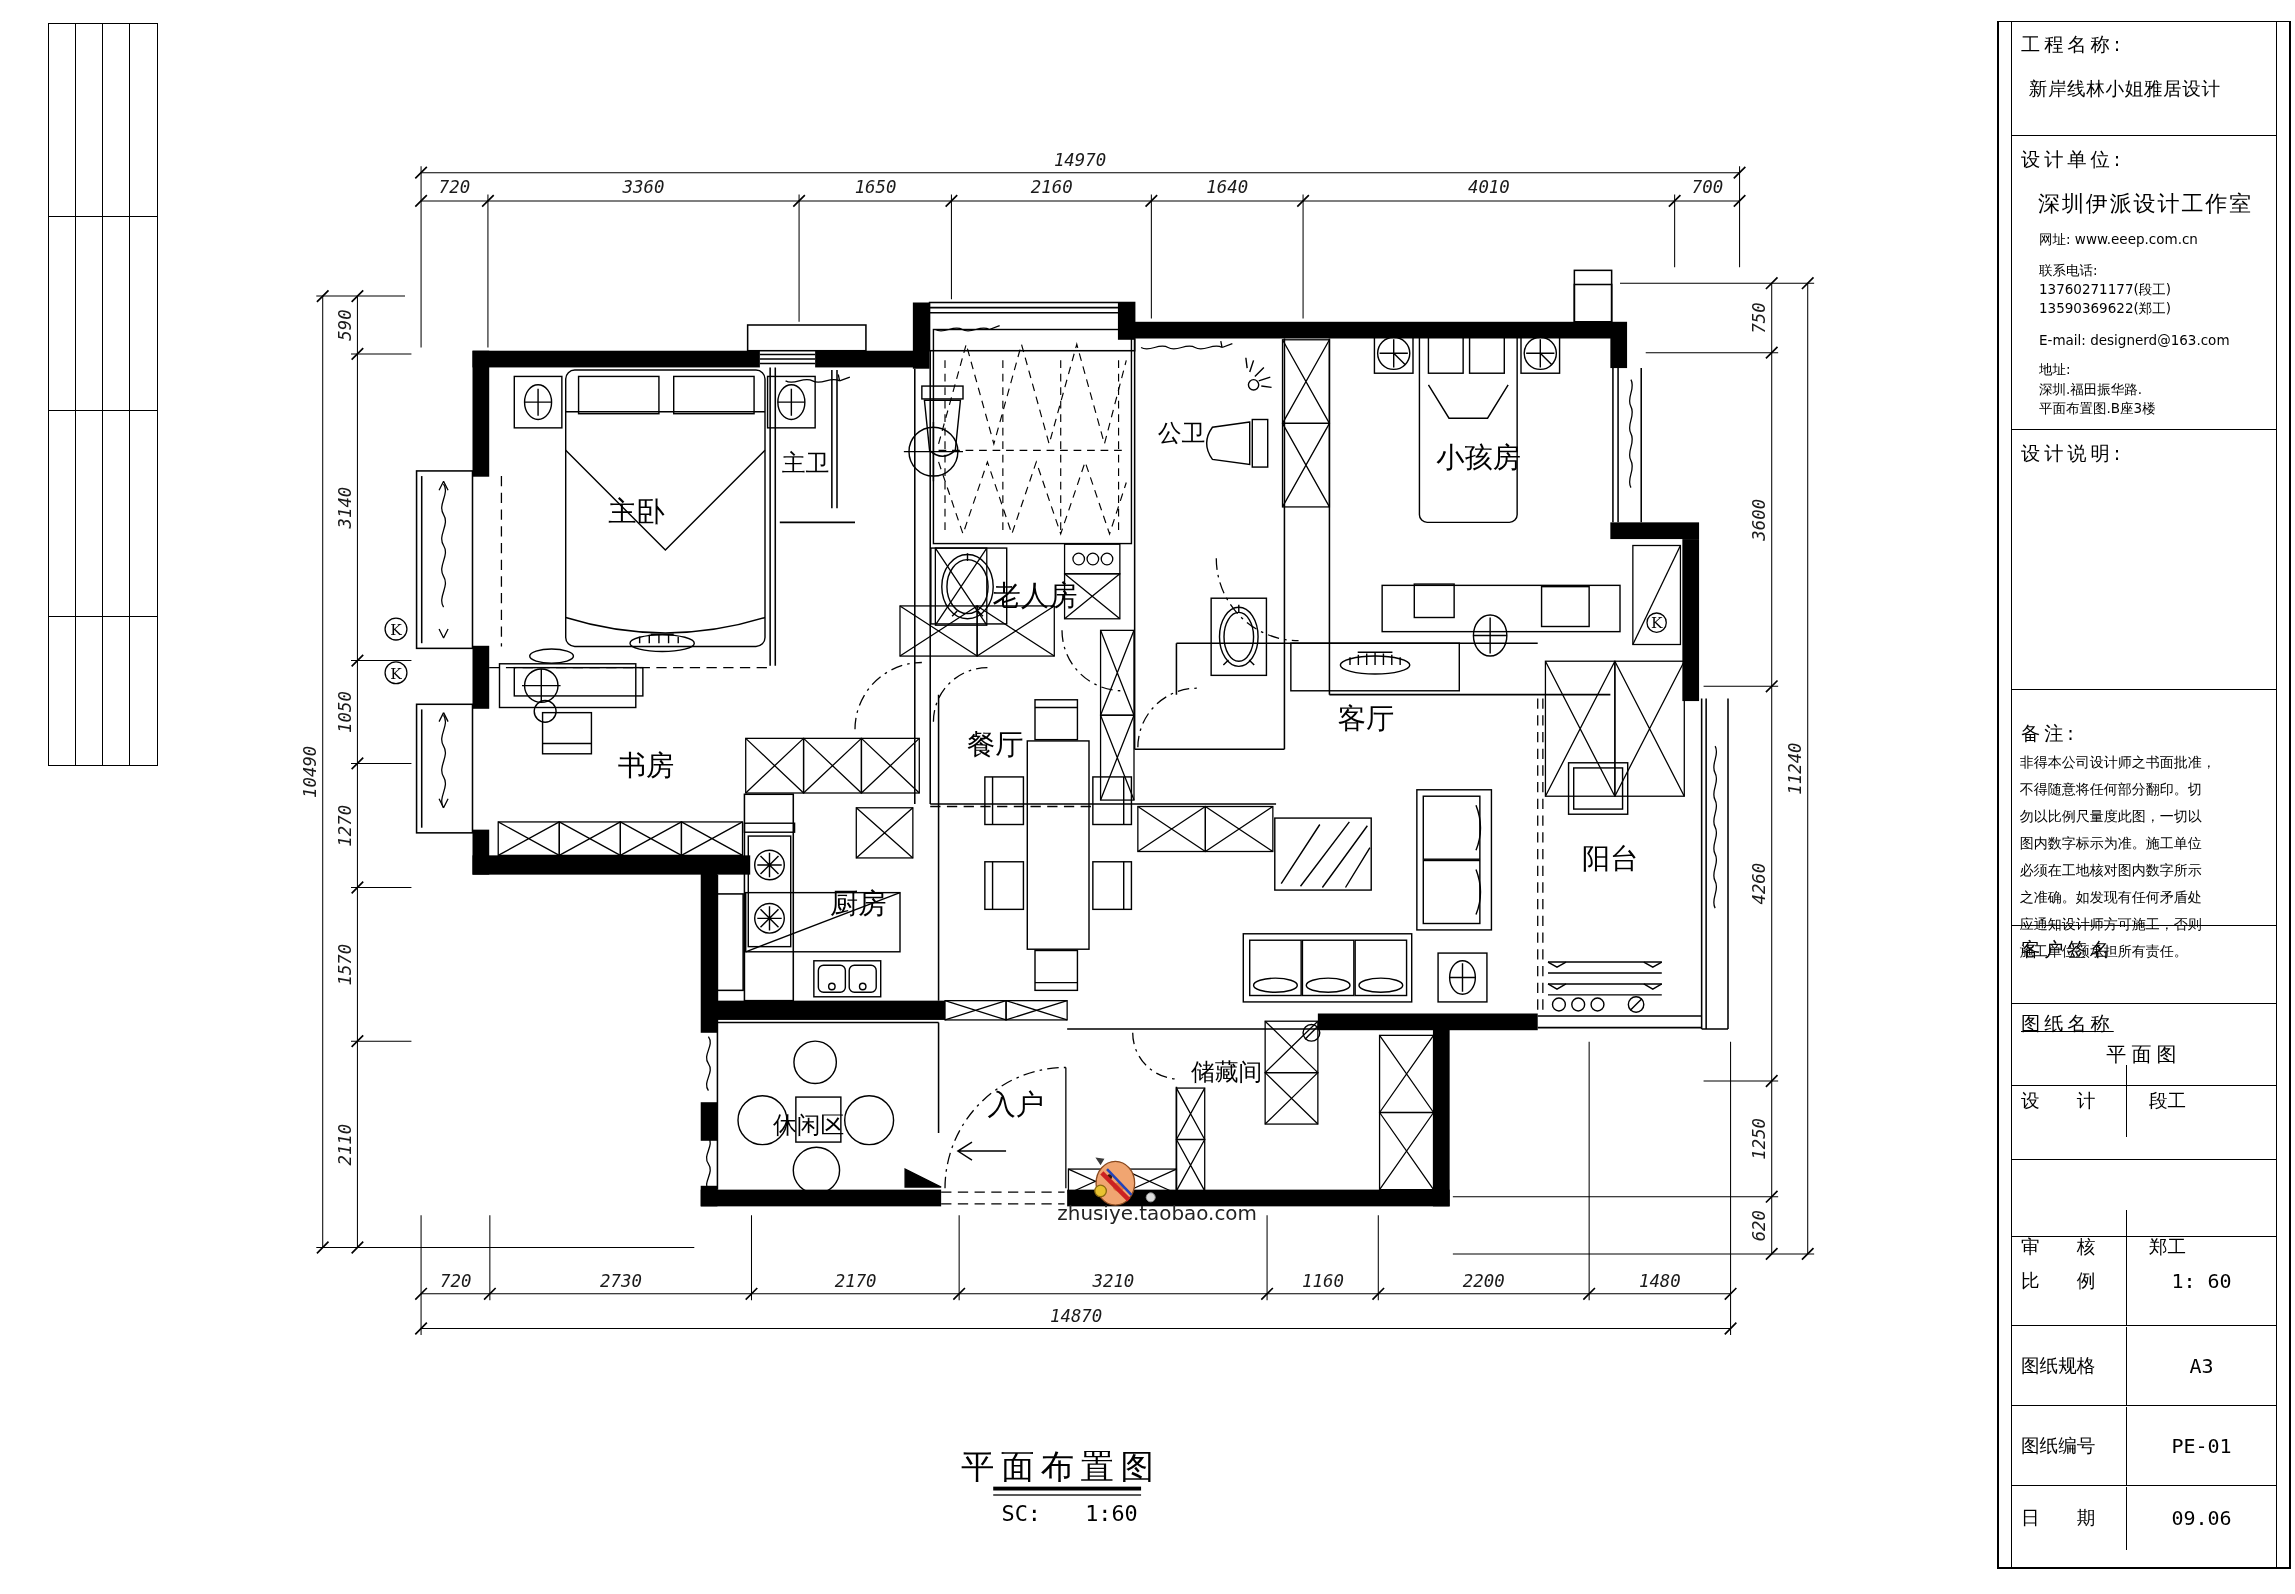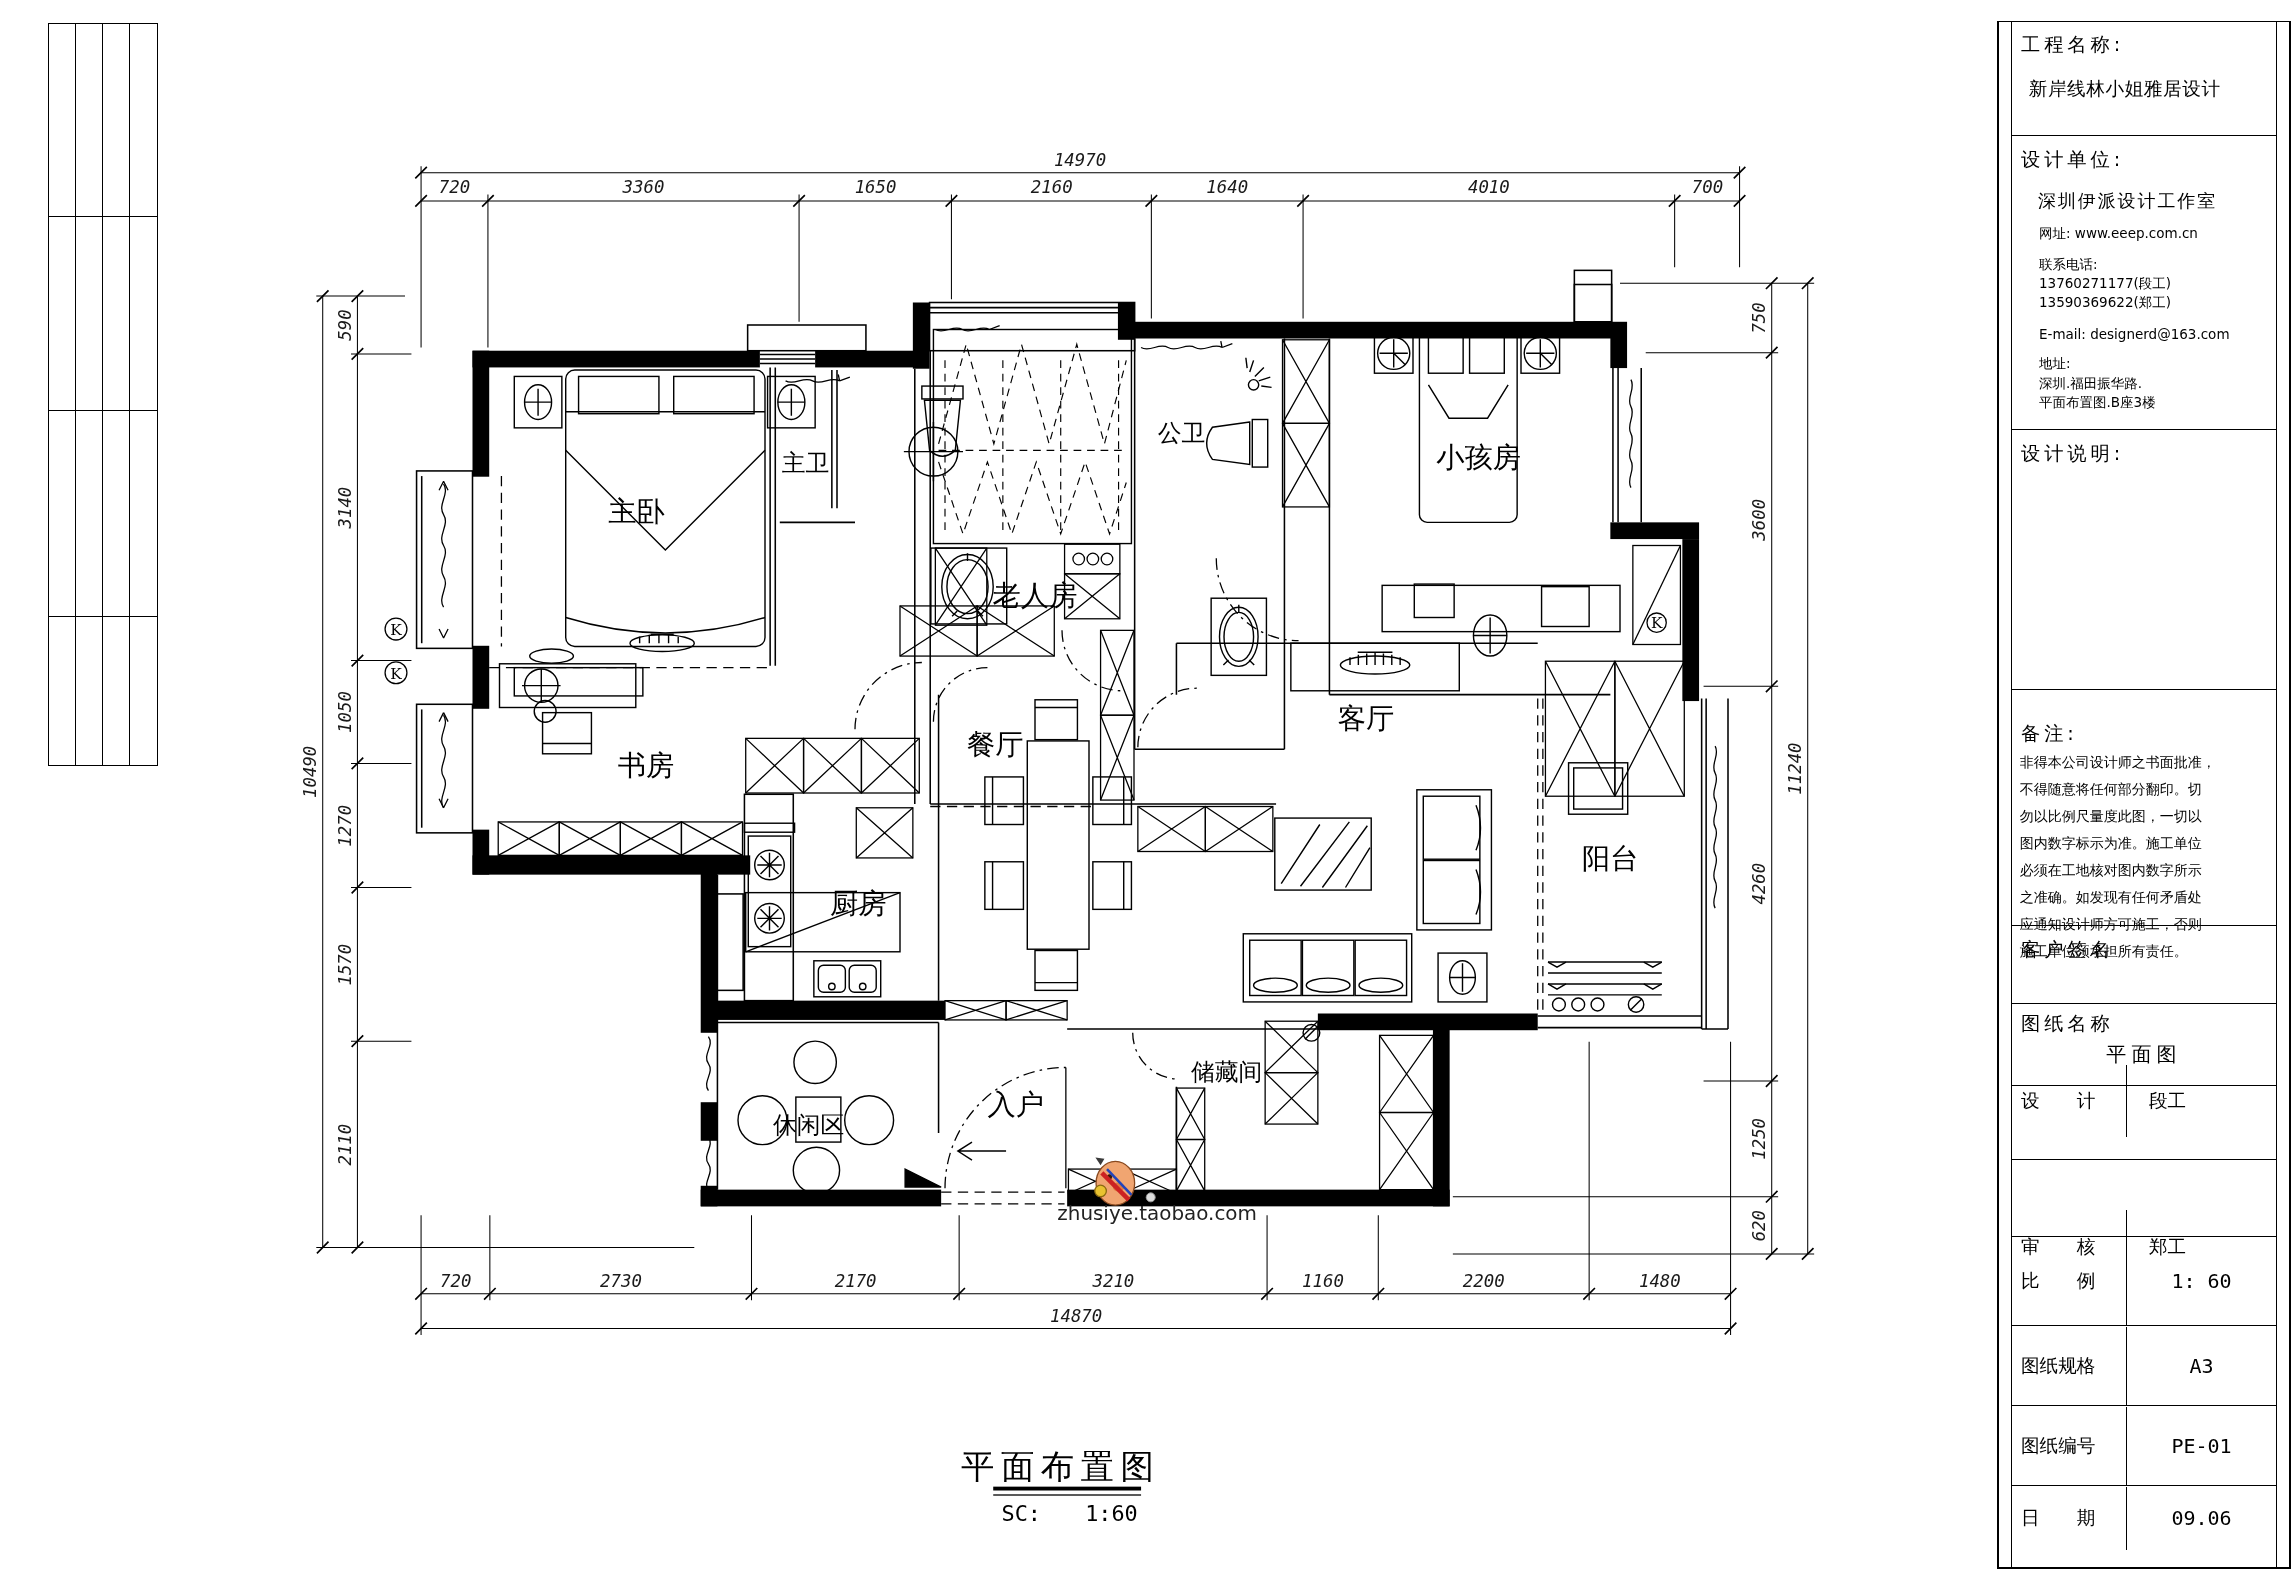--- a/index.html
+++ b/index.html
@@ -22,21 +22,21 @@
   .foldgrid div:nth-child(4n){border-right:none;}
   .foldgrid div:nth-child(n+13){border-bottom:none;}
 
   
   .frameline{position:absolute;background:#000;}
   .tb{position:absolute;left:2011px;top:20.6px;width:266px;height:1548px;border:1.9px solid #000;box-sizing:border-box;}
   .tb-sec{position:absolute;left:0;width:100%;box-sizing:border-box;}
   .sep{position:absolute;left:0;width:100%;height:1.9px;background:#000;}
   .tb-label{font-size:19.3px;letter-spacing:3.9px;padding:9px 0 0 9px;}
   .tb-big{font-size:18.6px;letter-spacing:0.6px;padding:18px 0 0 16.7px;}
-  .tb-mid{font-size:18px;letter-spacing:1.9px;padding:16.7px 0 0 26px;}
+  .tb-mid{font-size:22px;letter-spacing:1.9px;padding:16.7px 0 0 26px;}
   .tb-sm{font-size:13.5px;padding:5.8px 0 0 27px;}
   .tb-sm2{font-size:13.5px;padding:1.3px 0 0 27px;}
   .remark-line{font-size:14px;line-height:27px;padding-left:7.7px;white-space:nowrap;}
   .tb-row{position:absolute;left:0;width:100%;display:flex;box-sizing:border-box;}
   .tb-row .lbl{width:115px;border-right:1.9px solid #000;box-sizing:border-box;
       font-size:18.6px;display:flex;align-items:center;padding-left:9px;}
   .tb-row .val{flex:1;font-size:20px;display:flex;align-items:center;justify-content:center;
       font-family:"DejaVu Sans Mono",monospace;}
   .val-cjk{font-family:"DejaVu Sans",sans-serif !important;font-size:18.6px !important;justify-content:flex-start !important;padding-left:22px;}
 </style>
@@ -569,21 +569,21 @@
       <div class="remark-line">之准确。如发现有任何矛盾处</div>
       <div class="remark-line">应通知设计师方可施工，否则</div>
       <div class="remark-line">施工单位须承担所有责任。</div>
     </div>
 
     <div class="tb-sec" style="top:905px;height:67px;">
       <div class="tb-label">客户签名</div>
     </div>
 
     <div class="tb-sec" style="top:982px;height:80px;">
-      <div class="tb-label" style="padding-top:6.4px;">图纸名称</div>
+      <div class="tb-label" style="padding-top:6.4px;text-decoration:underline;">图纸名称</div>
       <div style="font-size:20px;letter-spacing:5.1px;text-align:center;padding-top:3.9px;">平面图</div>
     </div>
 
     <div class="tb-row" style="top:1043px;height:72px;text-align:right;">
       <div class="lbl">设　　计</div>
       <div class="val val-cjk">段工</div>
     </div>
     <div class="tb-row" style="top:1172px;height:75px;margin-top:16px;">
       <div class="lbl">审　　核</div>
       <div class="val val-cjk">郑工</div>

